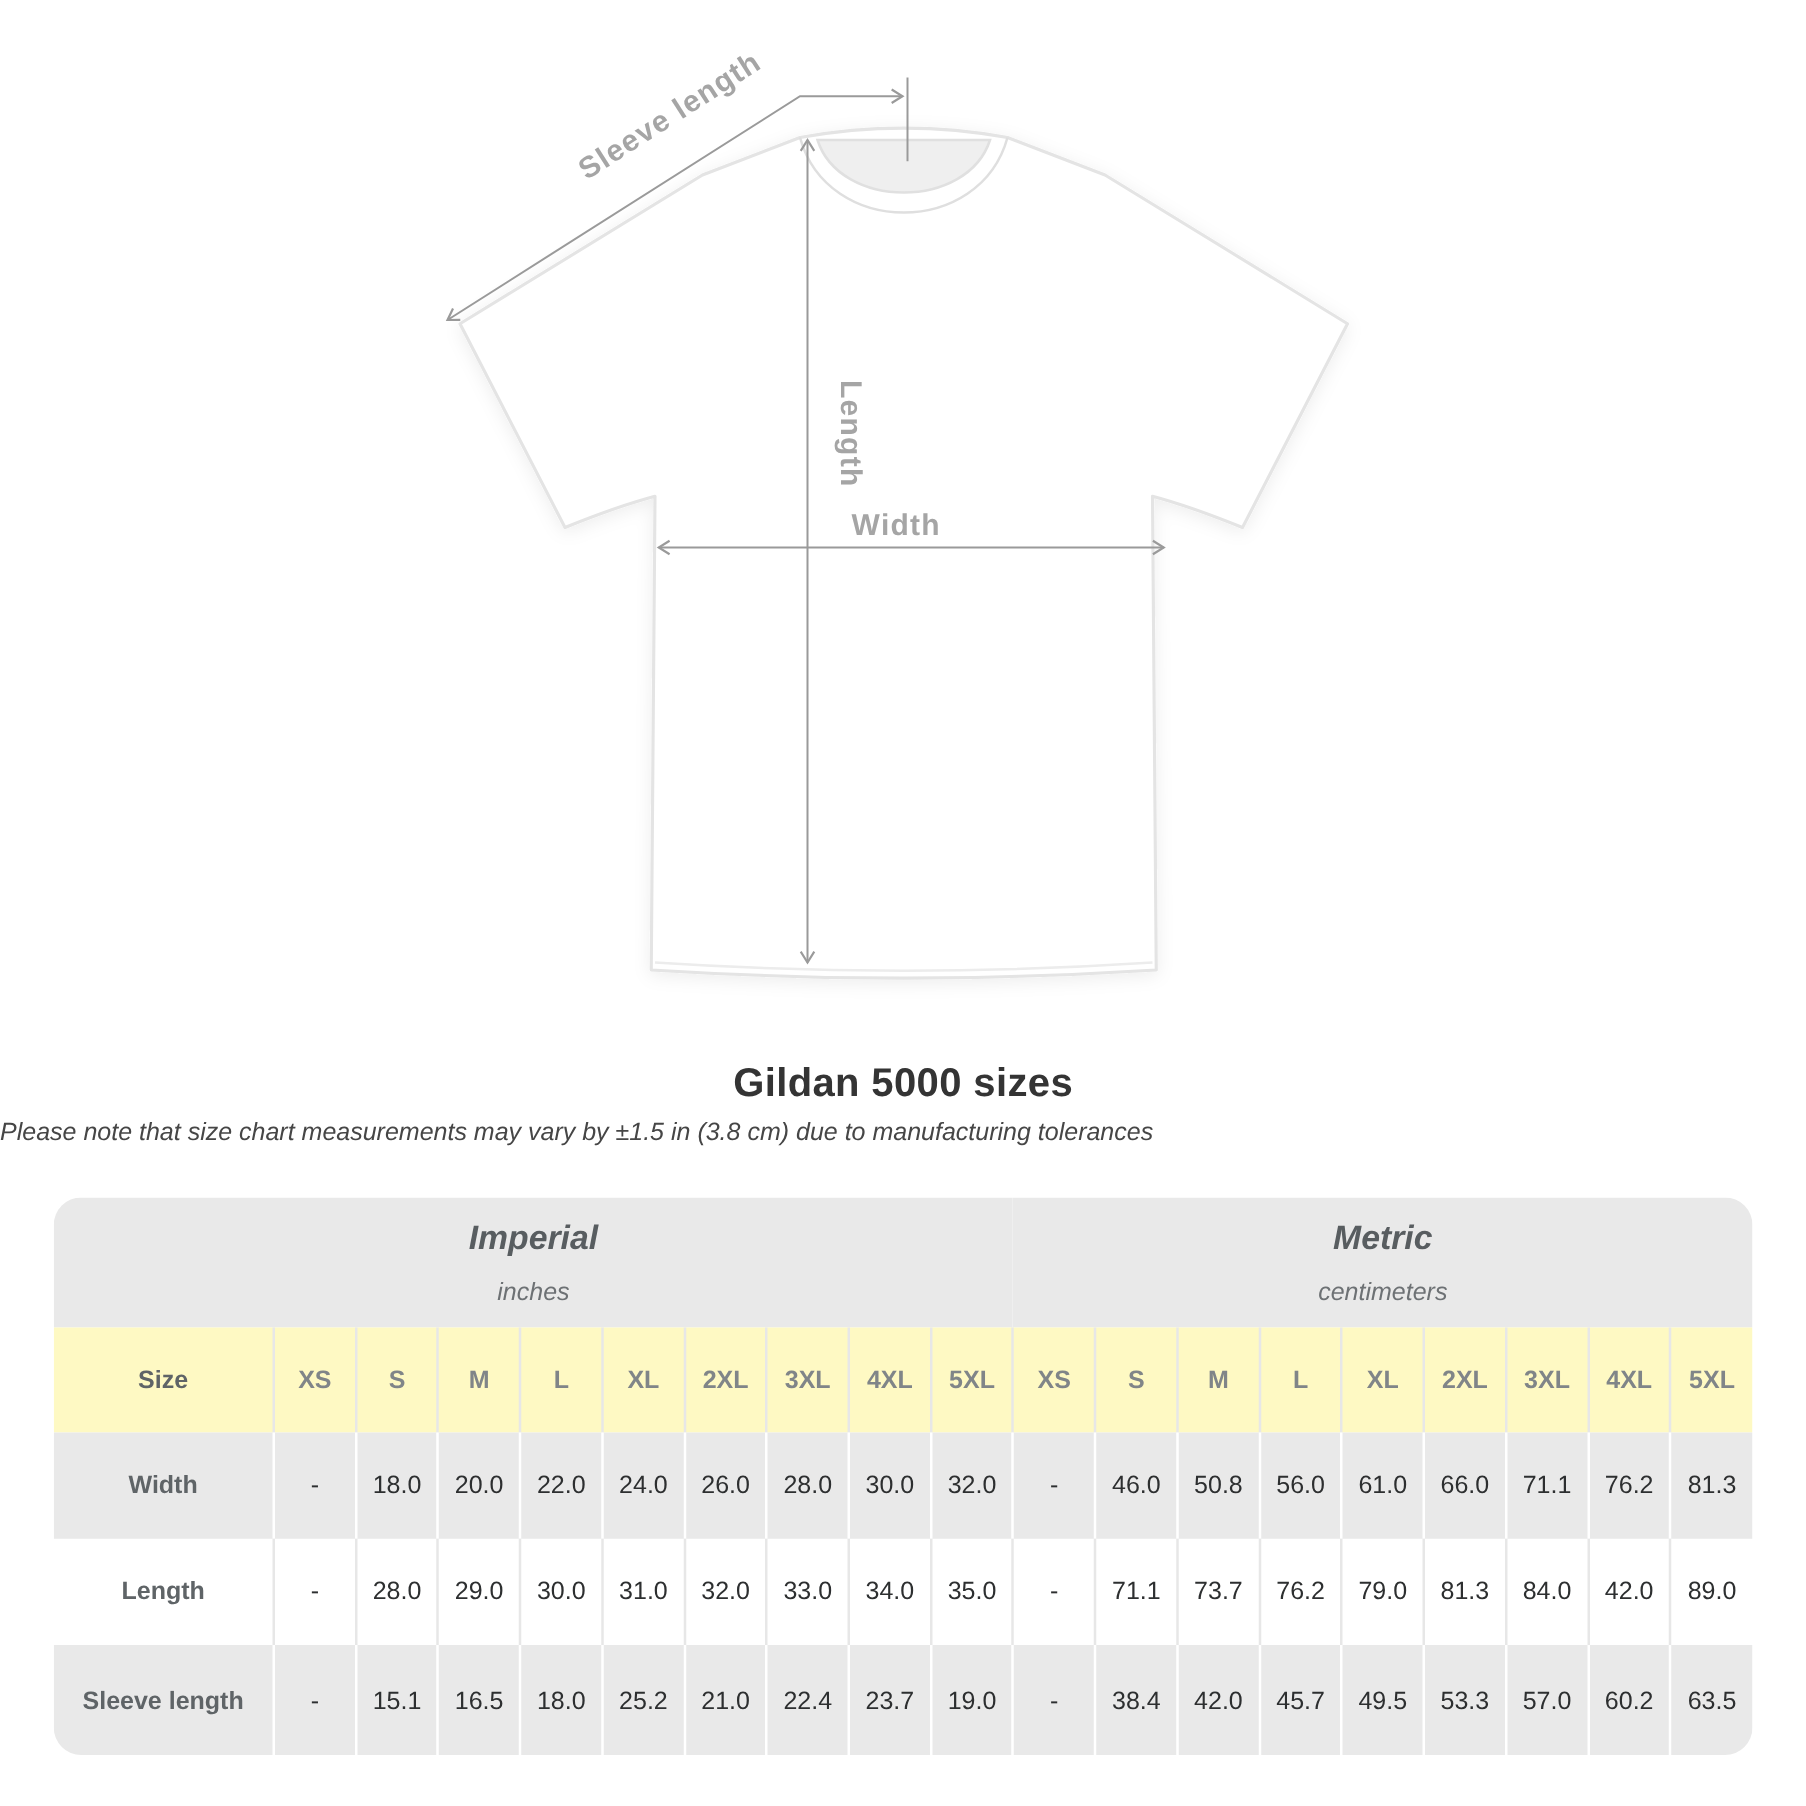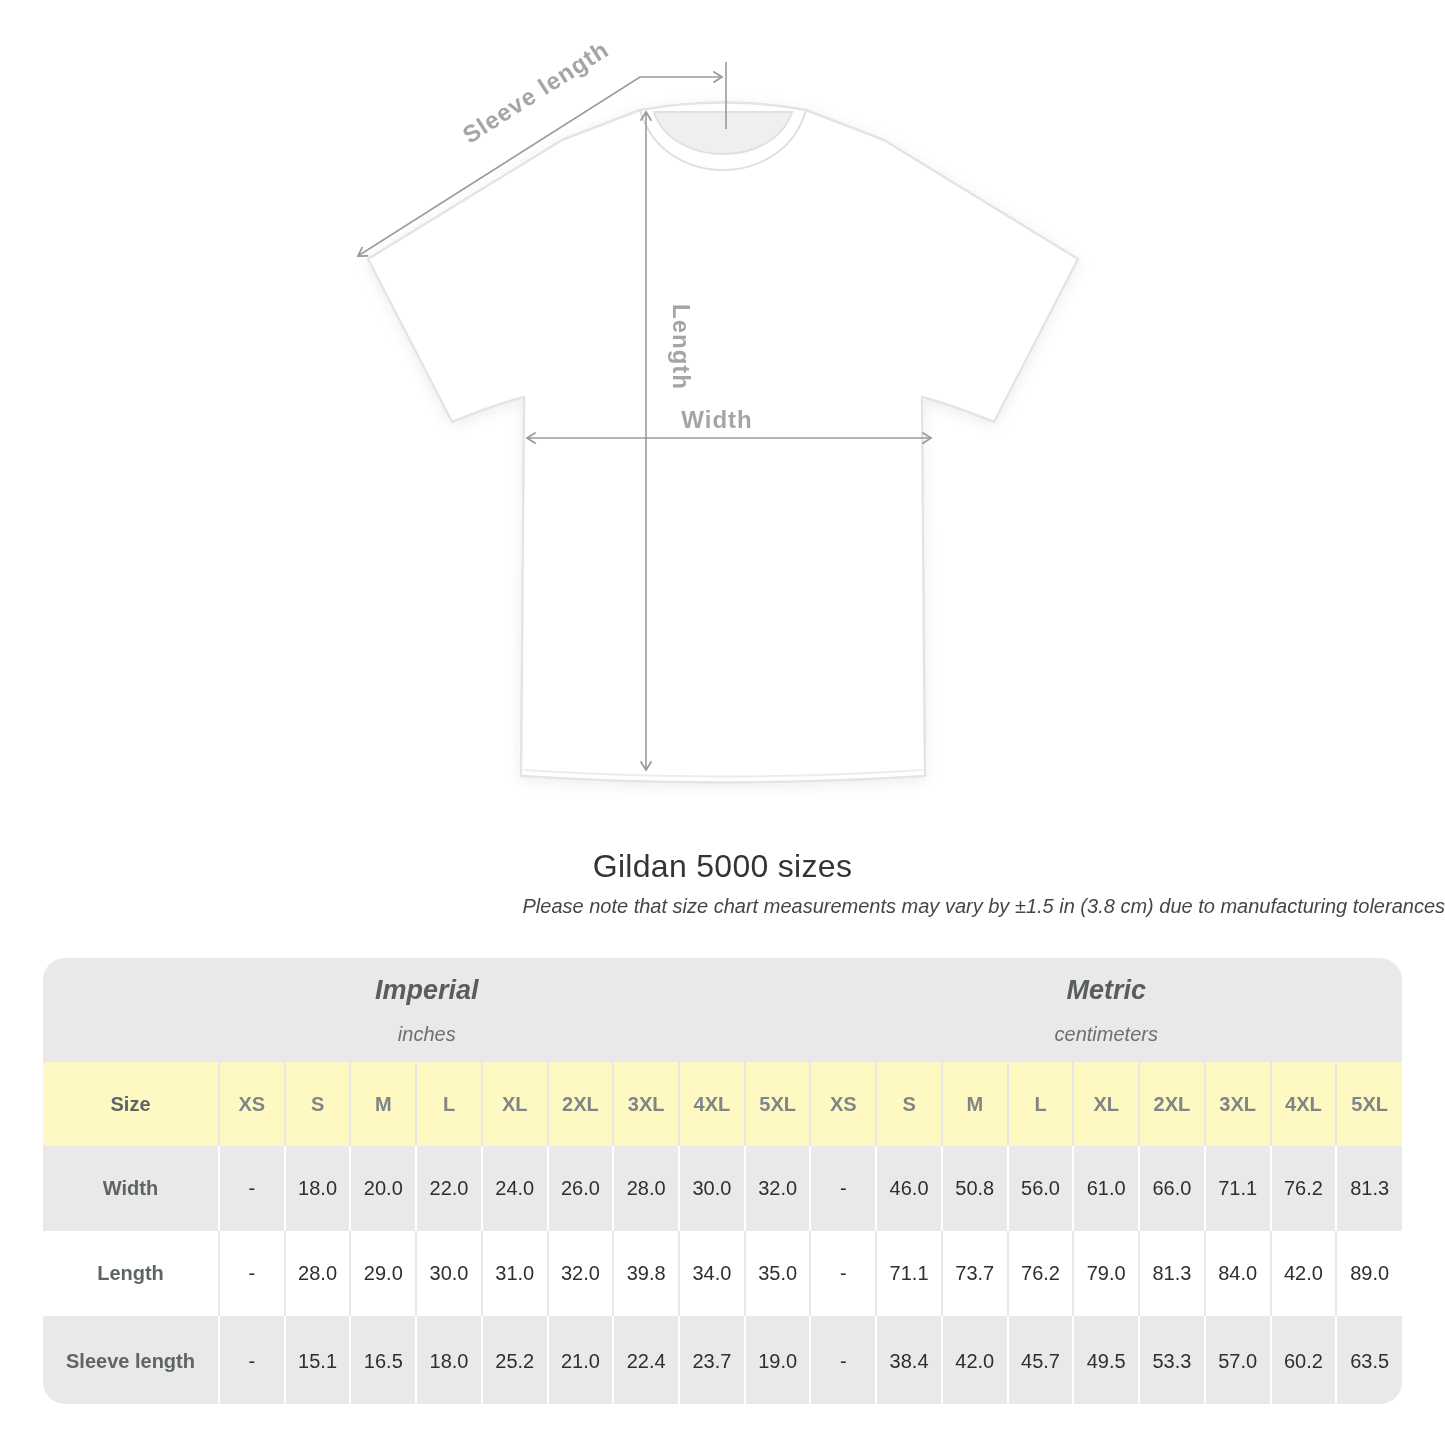--- a/index.html
+++ b/index.html
@@ -6,24 +6,24 @@
   .page {
     position:relative; width:1445px; height:1445px; background:#ffffff;
     font-family:"Liberation Sans", sans-serif; overflow:hidden;
   }
   
   .diagram { position:absolute; left:0; top:0; width:1445px; height:845px; }
   .dim-label { font-weight:bold; font-size:24px; fill:#a5a5a5; letter-spacing:1px; }
   
   .title {
     position:absolute; top:848px; left:0; width:100%; text-align:center;
-    font-size:32px; font-weight:normal; color:#343434; letter-spacing:0.3px;
+    font-size:32px; font-weight:bold; color:#343434; letter-spacing:0.3px;
   }
   .subtitle {
-    position:absolute; top:895px; left:0; width:100%; text-align:right;
+    position:absolute; top:895px; left:0; width:100%; text-align:left;
     font-size:20px; font-style:italic; color:#464646;
   }
   
   .chart-wrap {
     position:absolute; left:43px; top:958px; width:1359px; height:446px;
     border-radius:22px; overflow:hidden;
   }
   table.chart {
     width:100%; height:100%; border-collapse:collapse; table-layout:fixed;
   }
@@ -163,21 +163,21 @@
       </tr>
 
       <tr class="data light">
         <td class="lbl">Length</td>
         <td>-</td>
         <td>28.0</td>
         <td>29.0</td>
         <td>30.0</td>
         <td>31.0</td>
         <td>32.0</td>
-        <td>39.8</td>
+        <td>33.0</td>
         <td>34.0</td>
         <td>35.0</td>
         <td>-</td>
         <td>71.1</td>
         <td>73.7</td>
         <td>76.2</td>
         <td>79.0</td>
         <td>81.3</td>
         <td>84.0</td>
         <td>42.0</td>

